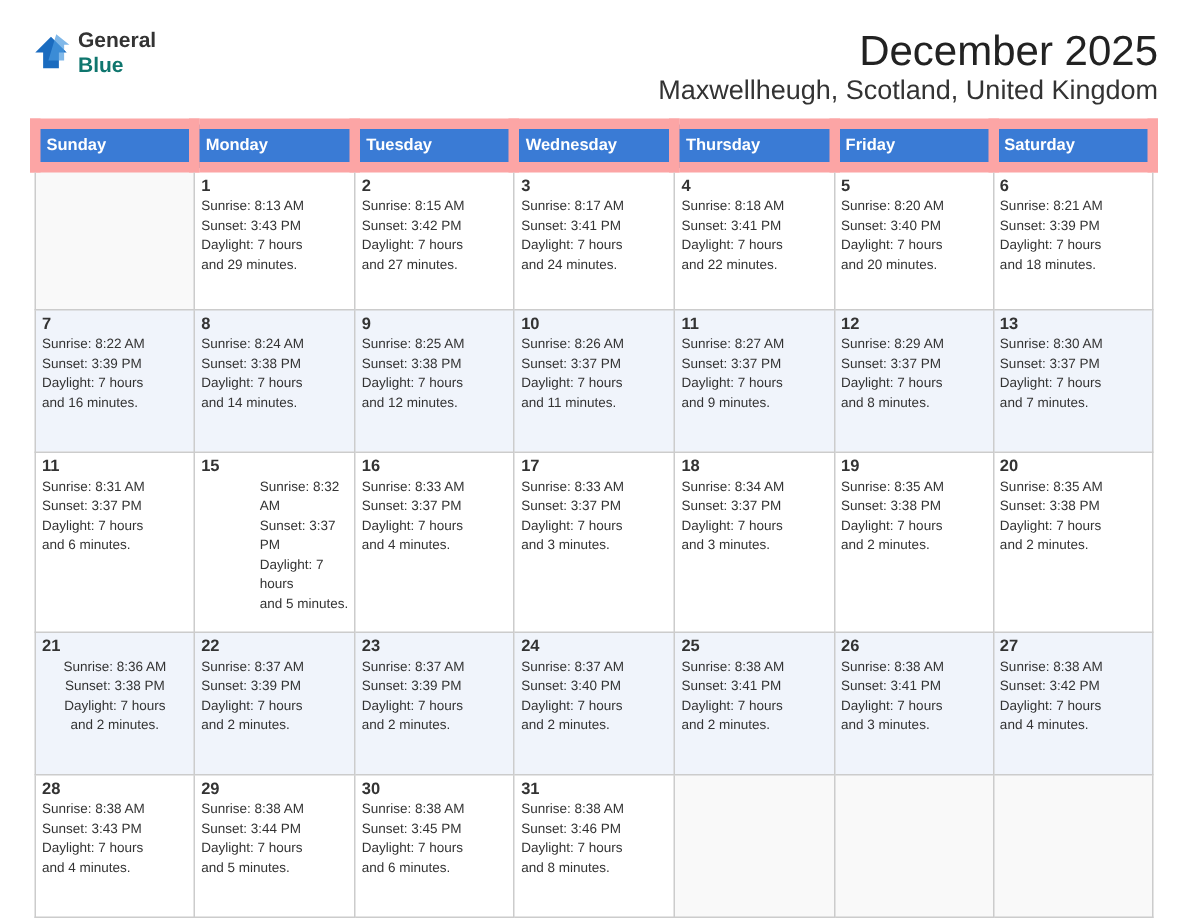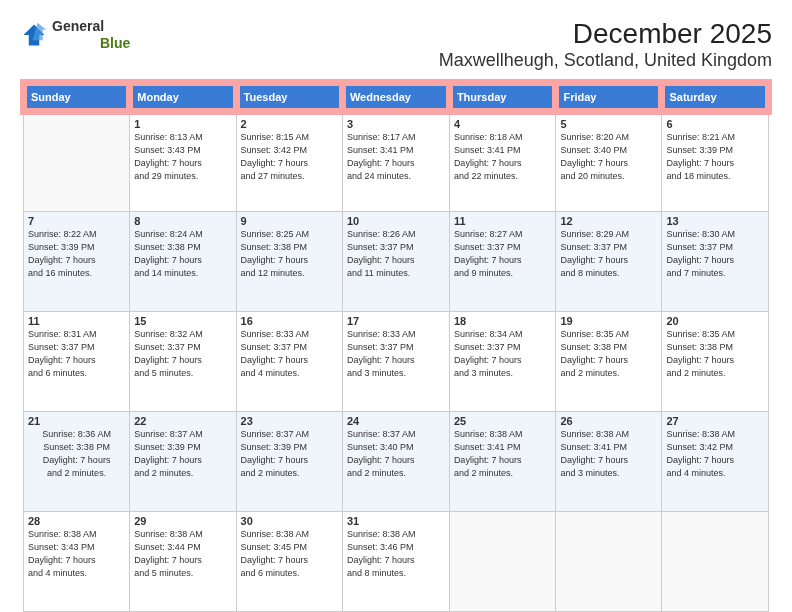--- a/index.html
+++ b/index.html
@@ -27,21 +27,21 @@
       display: flex;
       align-items: center;
       gap: 4px;
     }
     .logo-text {
       font-size: 14px;
       font-weight: bold;
       line-height: 1.2;
     }
     .logo-general { color: #333; }
-    .logo-blue { color: #4d7c0f; margin-left: 48px; }
+    .logo-blue { color: #0f766e; }
     .logo-icon {
       width: 28px;
       height: 28px;
     }
     .title-block {
       text-align: right;
     }
     .month-title {
       font-size: 28px;
       font-weight: normal;
@@ -226,21 +226,21 @@
         <tr>
           <td>
             <span class="day-num">11</span>
             <div class="day-info" style="white-space: pre-line;">Sunrise: 8:31 AM
 Sunset: 3:37 PM
 Daylight: 7 hours
 and 6 minutes.</div>
           </td>
           <td>
             <span class="day-num">15</span>
-            <div class="day-info" style="white-space: pre-line;">Sunrise: 8:32 AM
+            <div class="day-info" style="white-space: pre-line; margin-left: 39px;">Sunrise: 8:32 AM
 Sunset: 3:37 PM
 Daylight: 7 hours
 and 5 minutes.</div>
           </td>
           <td>
             <span class="day-num">16</span>
             <div class="day-info" style="white-space: pre-line;">Sunrise: 8:33 AM
 Sunset: 3:37 PM
 Daylight: 7 hours
 and 4 minutes.</div>

